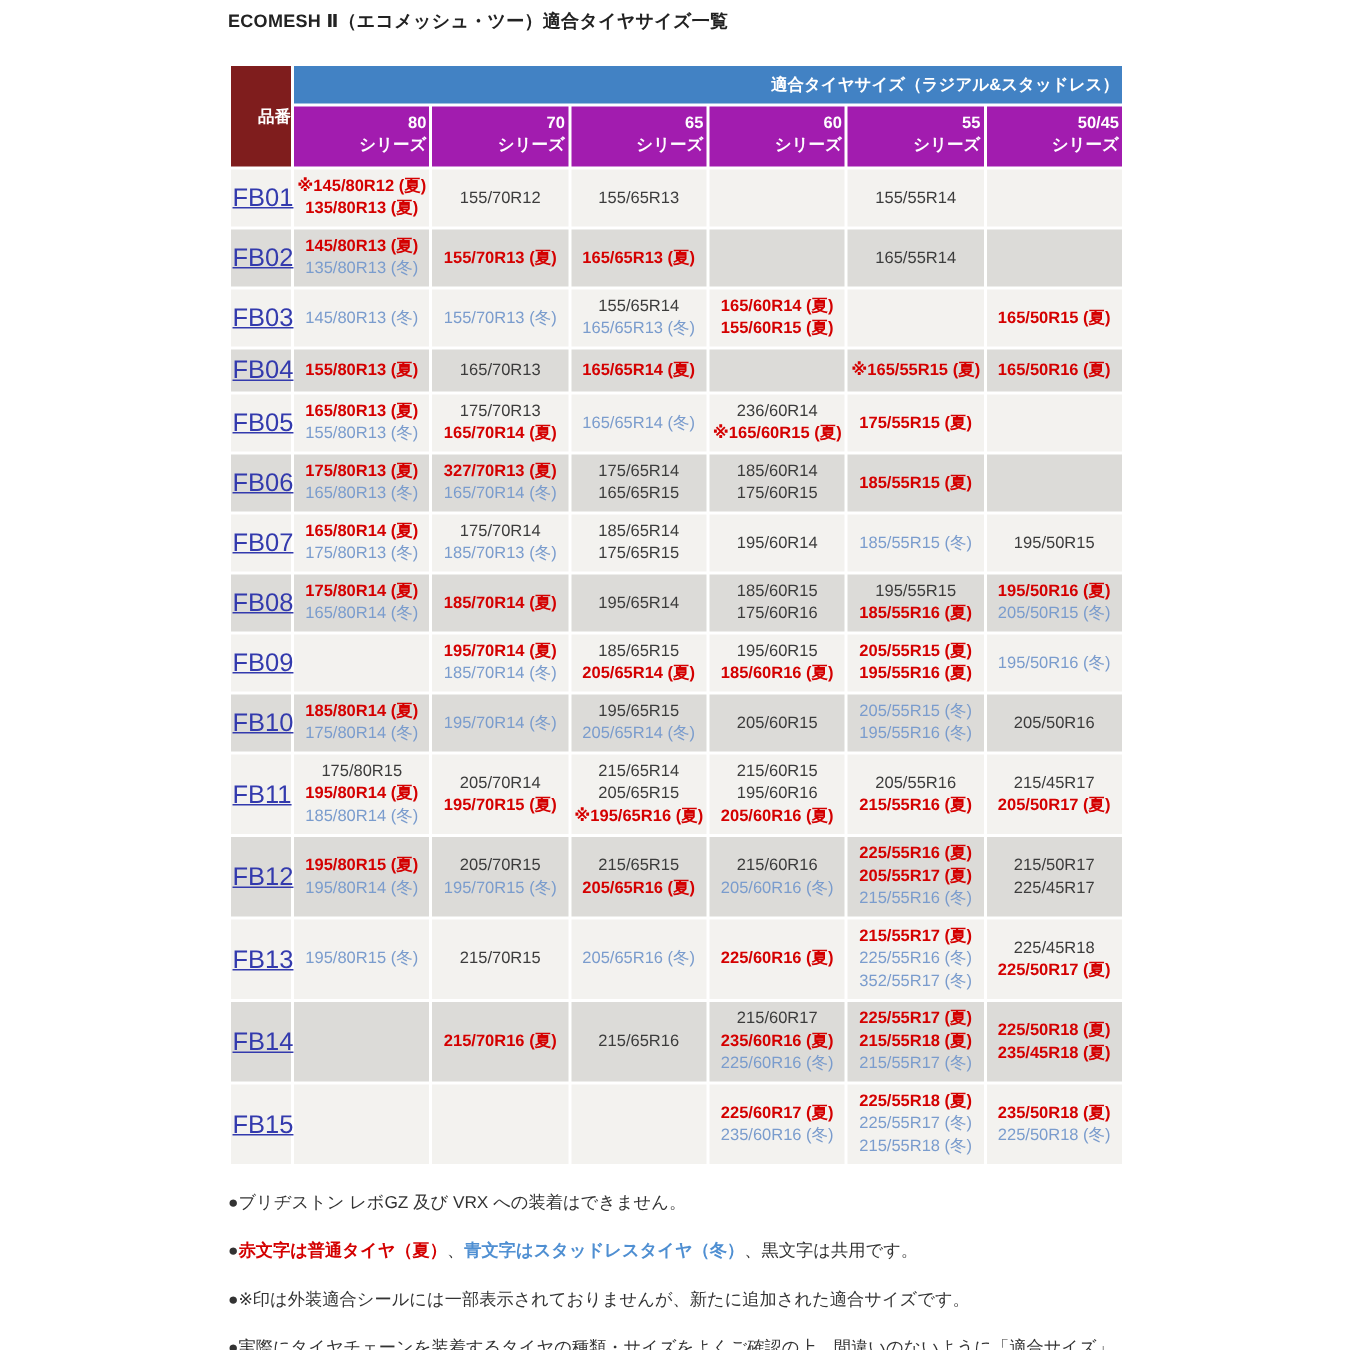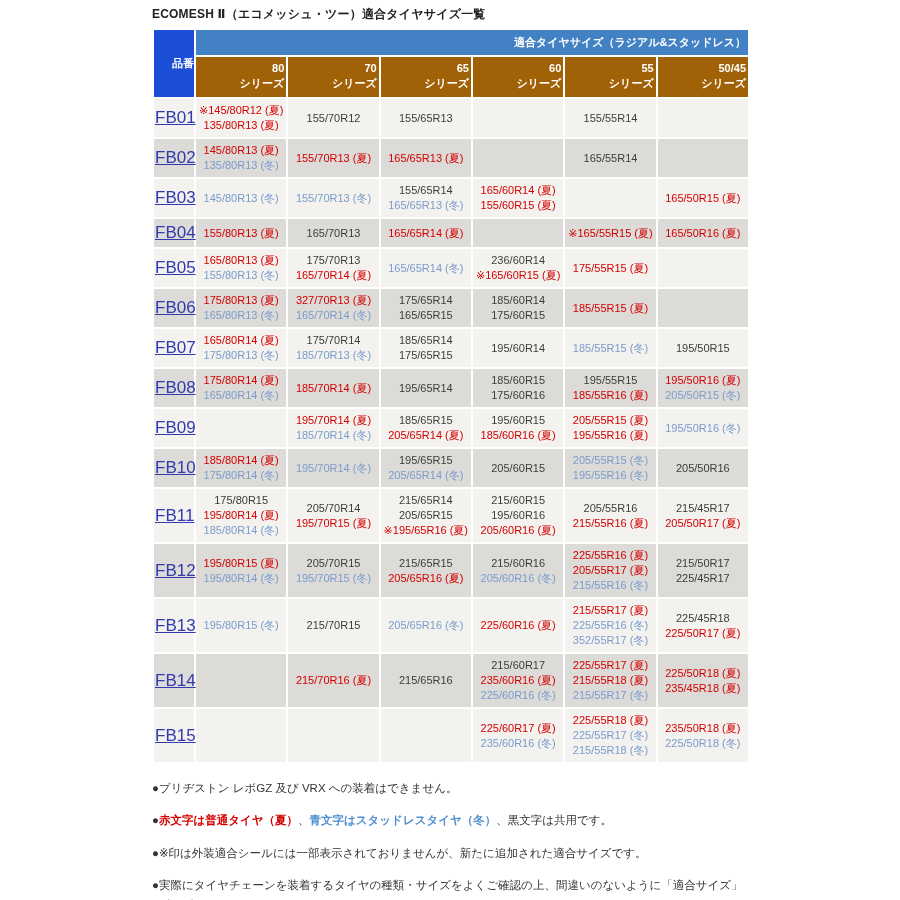--- a/index.html
+++ b/index.html
@@ -1,34 +1,34 @@
 <!DOCTYPE html>
 <html><head>
 <meta charset="utf-8">
 <style>
   * { margin:0; padding:0; box-sizing:border-box; }
   html,body { background:#ffffff; }
   body { font-family:"Liberation Sans","DejaVu Sans",sans-serif; }
   .page { position:relative; width:900px; height:900px; background:#ffffff; overflow:hidden; }
   .content { position:absolute; left:152px; top:6px; width:600px; }
-  .title { font-size:12px; font-weight:bold; color:#222; margin-bottom:5px; letter-spacing:0.2px; }
+  .title { font-size:12px; font-weight:bold; color:#222; margin-bottom:19px; letter-spacing:0.2px; }
 
   table.tire { border-collapse:separate; border-spacing:2px; width:598px; table-layout:fixed; background:#fff; }
   col.pncol { width:40px; }
   th { font-weight:bold; color:#ffffff; text-align:right; vertical-align:middle; }
-  th.corner { background:#1d4ed8; font-size:11px; }
+  th.corner { background:#7f1d1d; font-size:11px; }
   th.span { background:#4282c4; font-size:11px; padding:5px 2px; }
-  th.series { background:#a16207; font-size:11px; padding:4px 2px 6px; line-height:15px; }
+  th.series { background:#a21caf; font-size:11px; padding:4px 2px 6px; line-height:15px; }
 
   tbody td { text-align:center; vertical-align:middle; font-size:11px; padding:4px 1px; }
   tr.light td { background:#f3f2ef; }
   tr.dark td  { background:#dcdbd8; }
   td.pn a { color:#333aad; text-decoration:underline; cursor:pointer; font-size:17px; }
   .sz { line-height:15px; white-space:nowrap; }
-  .summer { color:#d40000; font-weight:normal; }
+  .summer { color:#d40000; font-weight:bold; }
   .winter { color:#7a9ccd; }
   .common { color:#3c3c3c; }
 
   .notes { margin-top:15px; font-size:11.5px; color:#333; }
   .notes p { margin:0 0 14px; line-height:1.6; }
   .red  { color:#d40000; font-weight:bold; }
   .blue { color:#4f8fd2; font-weight:bold; }
 </style>
 </head>
 <body>

